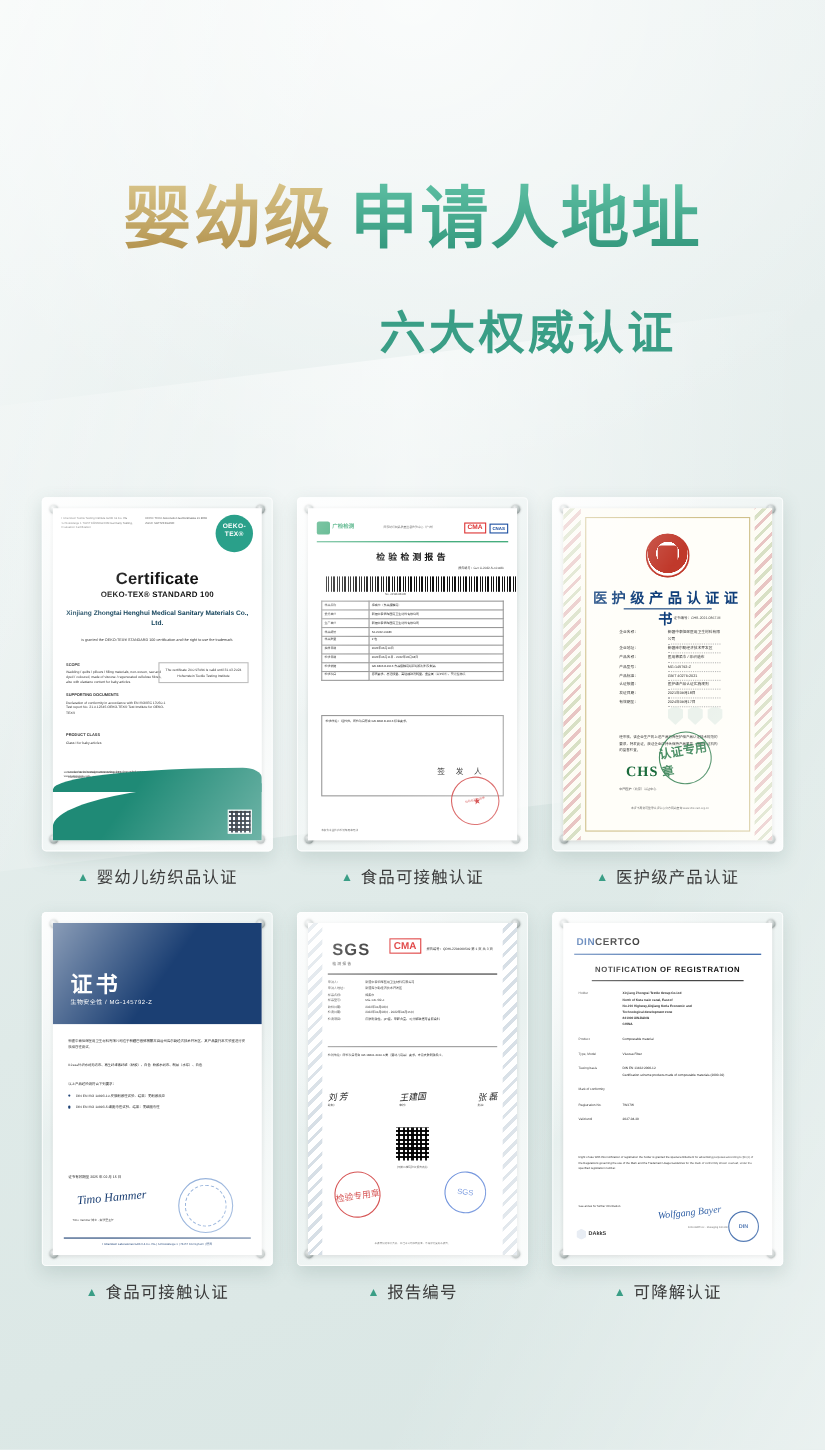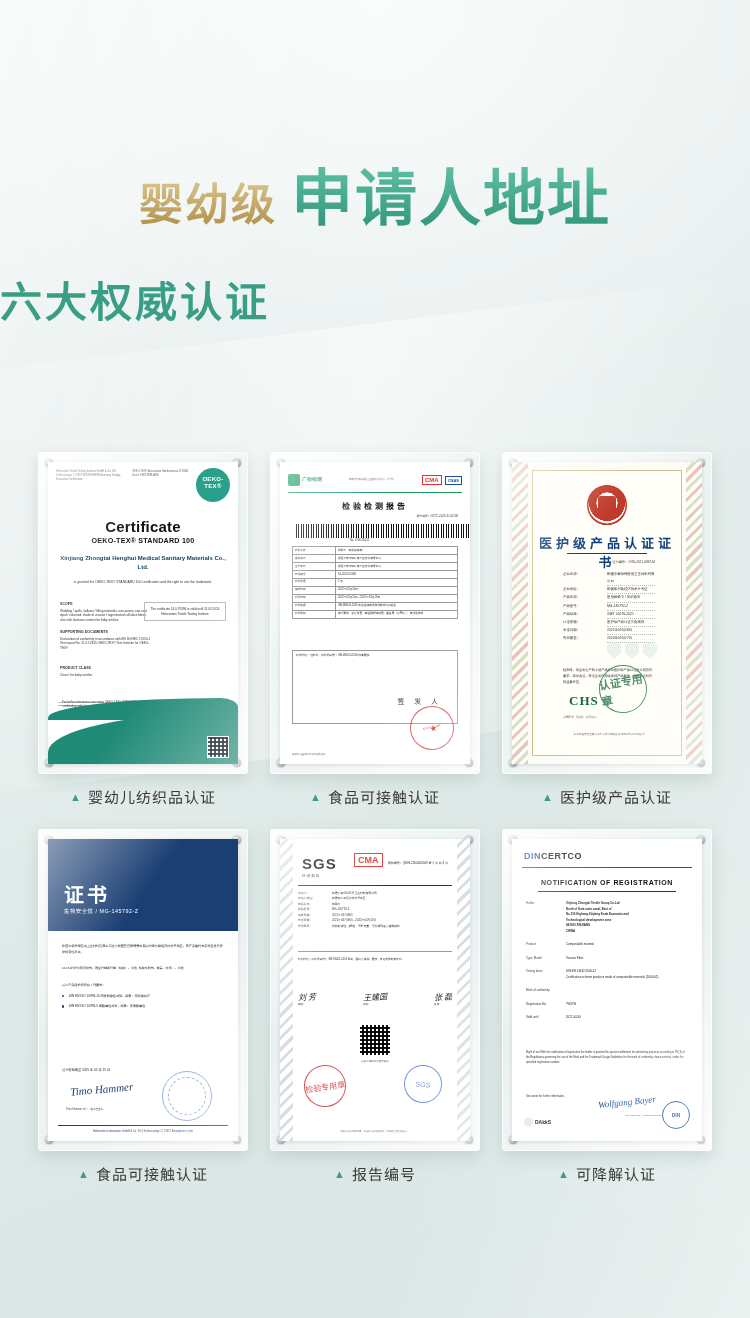--- a/index.html
+++ b/index.html
@@ -45,21 +45,21 @@
   
   .headline {
     position: absolute;
     top: 148px;
     left: 0;
     width: 750px;
     text-align: center;
     white-space: nowrap;
   }
   .headline .part-a {
-    font-size: 44px;
+    font-size: 62px;
     font-weight: bold;
     letter-spacing: 2px;
     color: #b9a063;
     background: linear-gradient(180deg, #d8c489 0%, #b08f4a 100%);
     -webkit-background-clip: text;
     background-clip: text;
     -webkit-text-fill-color: transparent;
   }
   .headline .part-b {
     font-size: 62px;
@@ -70,21 +70,21 @@
     background: linear-gradient(180deg, #5ebfa3 0%, #2f9479 100%);
     -webkit-background-clip: text;
     background-clip: text;
     -webkit-text-fill-color: transparent;
   }
   .subhead {
     position: absolute;
     top: 268px;
     left: 0;
     width: 615px;
-    text-align: left;
+    text-align: right;
     font-size: 42px;
     font-weight: bold;
     letter-spacing: 3px;
     color: #3a9e86;
   }
 
   
   .cert-grid {
     position: absolute;
     top: 452px;

